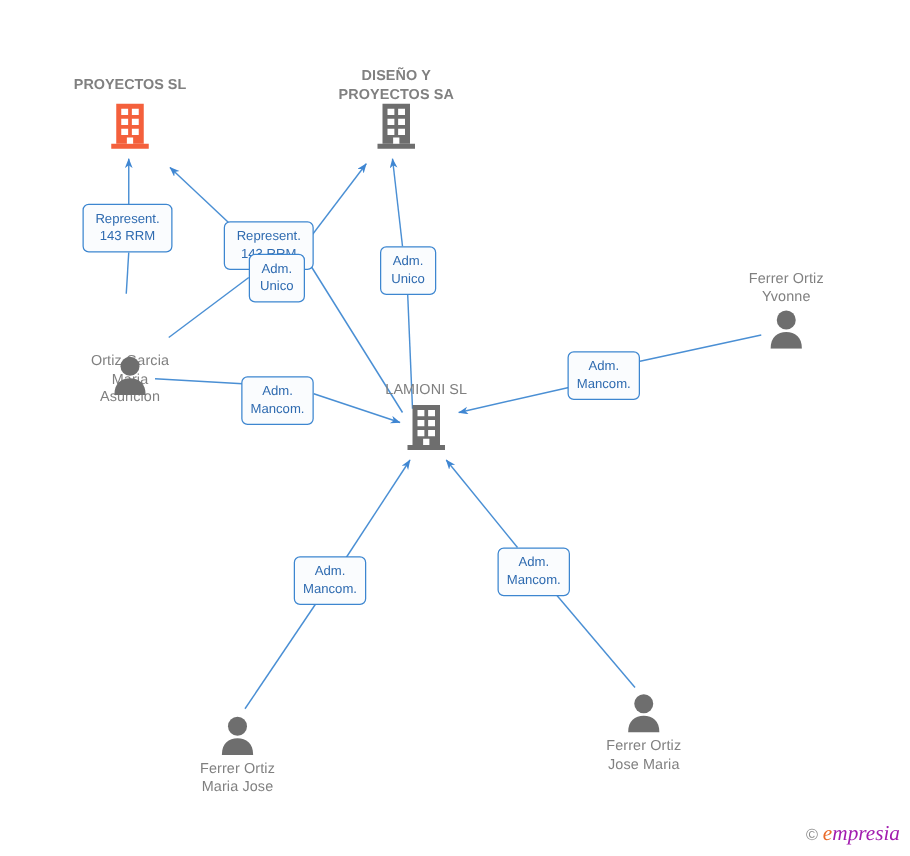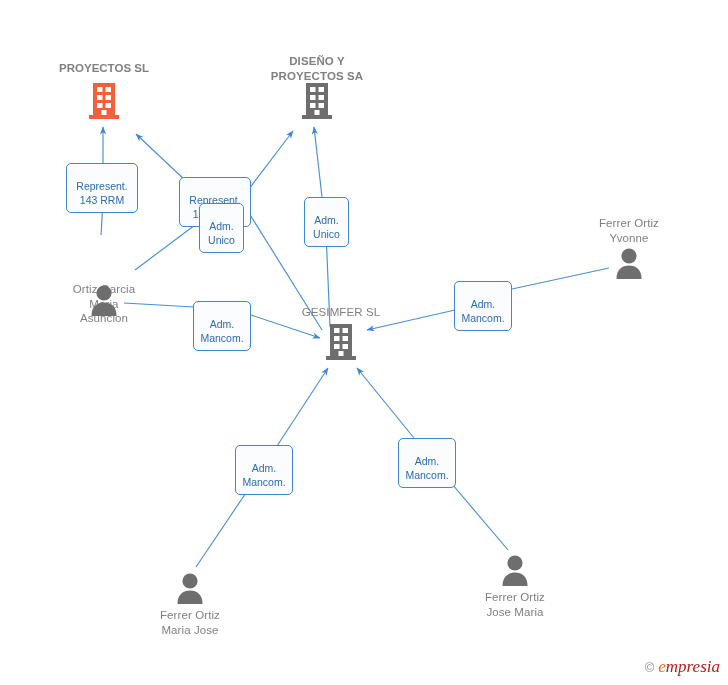--- a/index.html
+++ b/index.html
@@ -36,35 +36,35 @@
   
   .rel{
     position:absolute;
     border:1px solid #3d86d0;
     border-radius:5px;
     background:#fafcfe;
     color:#2f6bb0;
     font-size:10.5px;
     line-height:14px;
     text-align:center;
-    padding:15px 6px 5px 6px;
+    padding:4px 6px 5px 6px;
     white-space:pre-line;
     box-sizing:border-box;
   }
 
   
   #watermark{
     position:absolute;right:8px;bottom:8px;
     display:flex;align-items:center;gap:4px;
     font-size:16px;
   }
   #watermark .c{color:#8c8c8c;font-size:13px;}
   #watermark .brand{font-family:"Liberation Serif","DejaVu Serif",serif;font-style:italic;font-size:17px;}
   #watermark .brand .e{color:#ea6a28;}
-  #watermark .brand .rest{color:#b91c1c;}
+  #watermark .brand .rest{color:#a21caf;}
 </style>
 </head>
 <body>
 
 <div id="graph">
 
   <svg id="edges" viewBox="0 0 728 685">
     <defs>
       <marker id="arrow" markerWidth="9" markerHeight="9" refX="7.5" refY="3.1" orient="auto" markerUnits="userSpaceOnUse">
         <path d="M0,0 L8,3.1 L0,6.2 L2.3,3.1 Z" fill="#3f86d2"></path>
@@ -127,21 +127,21 @@
         <rect x="9" y="13" width="5.5" height="5"></rect>
         <rect x="17.5" y="13" width="5.5" height="5"></rect>
         <rect x="9" y="21" width="5.5" height="5"></rect>
         <rect x="17.5" y="21" width="5.5" height="5"></rect>
         <rect x="13.5" y="28" width="5" height="5"></rect>
       </g>
     </svg>
   </div>
 
   <div class="node" style="left:341px;top:342px;">
-    <div class="node-label" style="left:-70px;top:-37px;width:140px;">GESIMFER SL</div>
+    <div class="node-label" style="left:-70px;top:-37px;width:140px;">LAMIONI SL</div>
     <svg class="bld" style="left:-16px;top:-19px;" width="32" height="38" viewBox="0 0 32 38">
       <rect x="5" y="1" width="22" height="32" fill="#6e6e6e"></rect>
       <rect x="1" y="33" width="30" height="4" fill="#6e6e6e"></rect>
       <g fill="#ffffff">
         <rect x="9" y="5" width="5.5" height="5"></rect>
         <rect x="17.5" y="5" width="5.5" height="5"></rect>
         <rect x="9" y="13" width="5.5" height="5"></rect>
         <rect x="17.5" y="13" width="5.5" height="5"></rect>
         <rect x="9" y="21" width="5.5" height="5"></rect>
         <rect x="17.5" y="21" width="5.5" height="5"></rect>

